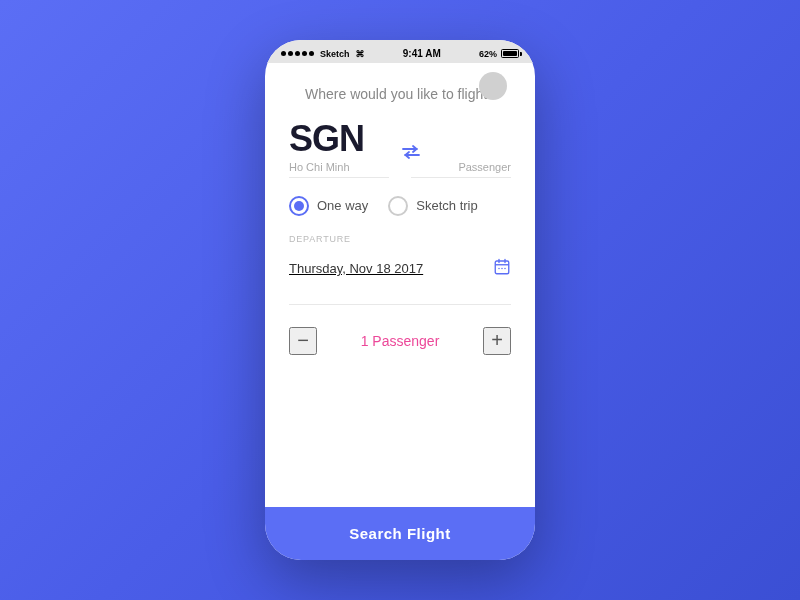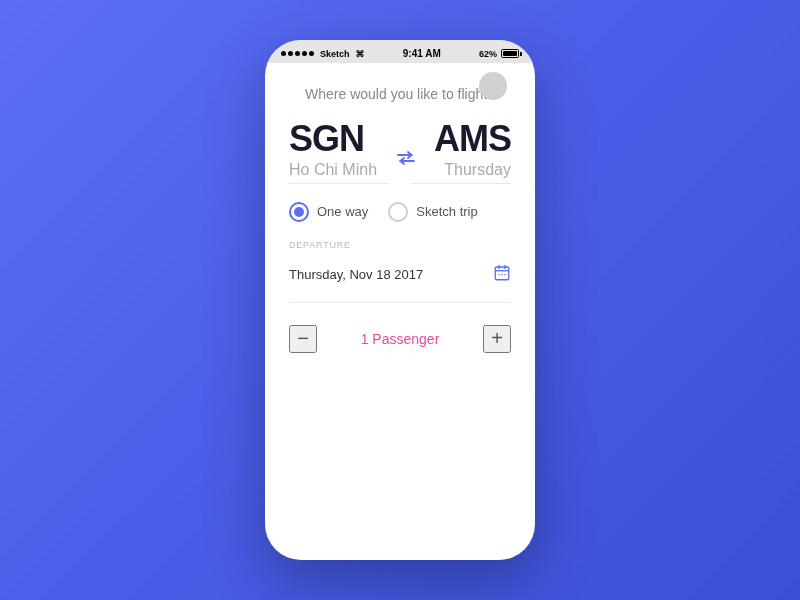--- a/index.html
+++ b/index.html
@@ -149,21 +149,21 @@
 
     .airport-code {
       font-size: 36px;
       font-weight: 900;
       color: #1a1a2e;
       line-height: 1;
       letter-spacing: -1px;
     }
 
     .airport-name {
-      font-size: 16px;
+      font-size: 11px;
       color: #aaa;
       margin-top: 4px;
     }
 
     .swap-icon {
       display: flex;
       align-items: center;
       justify-content: center;
       color: #5b6ef5;
       font-size: 14px;
@@ -242,21 +242,22 @@
       letter-spacing: 0.8px;
       text-transform: uppercase;
       margin-bottom: 14px;
     }
 
     .departure-row {
       display: flex;
       align-items: center;
       justify-content: space-between;
       border-bottom: 1px solid #e8e8e8;
-      padding-bottom: 16px;
+      padding-bottom: 24px;
+      text-decoration: underline;
     }
 
     .departure-date {
       font-size: 13px;
       color: #333;
     }
 
     .calendar-icon {
       color: #5b6ef5;
       font-size: 16px;
@@ -344,22 +345,21 @@
 
       <div class="swap-icon">
 
         <svg width="20" height="14" viewBox="0 0 20 14" fill="none">
           <path d="M2 4h14M12 1l3.5 3L12 7" stroke="#5b6ef5" stroke-width="1.8" stroke-linecap="round" stroke-linejoin="round"></path>
           <path d="M18 10H4M8 7l-3.5 3L8 13" stroke="#5b6ef5" stroke-width="1.8" stroke-linecap="round" stroke-linejoin="round"></path>
         </svg>
       </div>
 
       <div class="airport airport-right">
-        <span class="airport-code">AMS</span>
-        <span class="airport-name">Thursday</span>
+        <span class="airport-name">Passenger</span>
       </div>
     </div>
 
     <div class="divider-row">
       <div class="divider-left"></div>
       <div class="divider-right"></div>
     </div>
 
     <div class="trip-type-row">
       <div class="radio-option">
@@ -390,14 +390,15 @@
     </div>
 
     <div class="passenger-row">
       <button class="passenger-btn">−</button>
       <span class="passenger-count">1 Passenger</span>
       <button class="passenger-btn">+</button>
     </div>
 
   </div>
 
+  <button class="search-btn">Search Flight</button>
 
 </div>
 
 </body></html>

